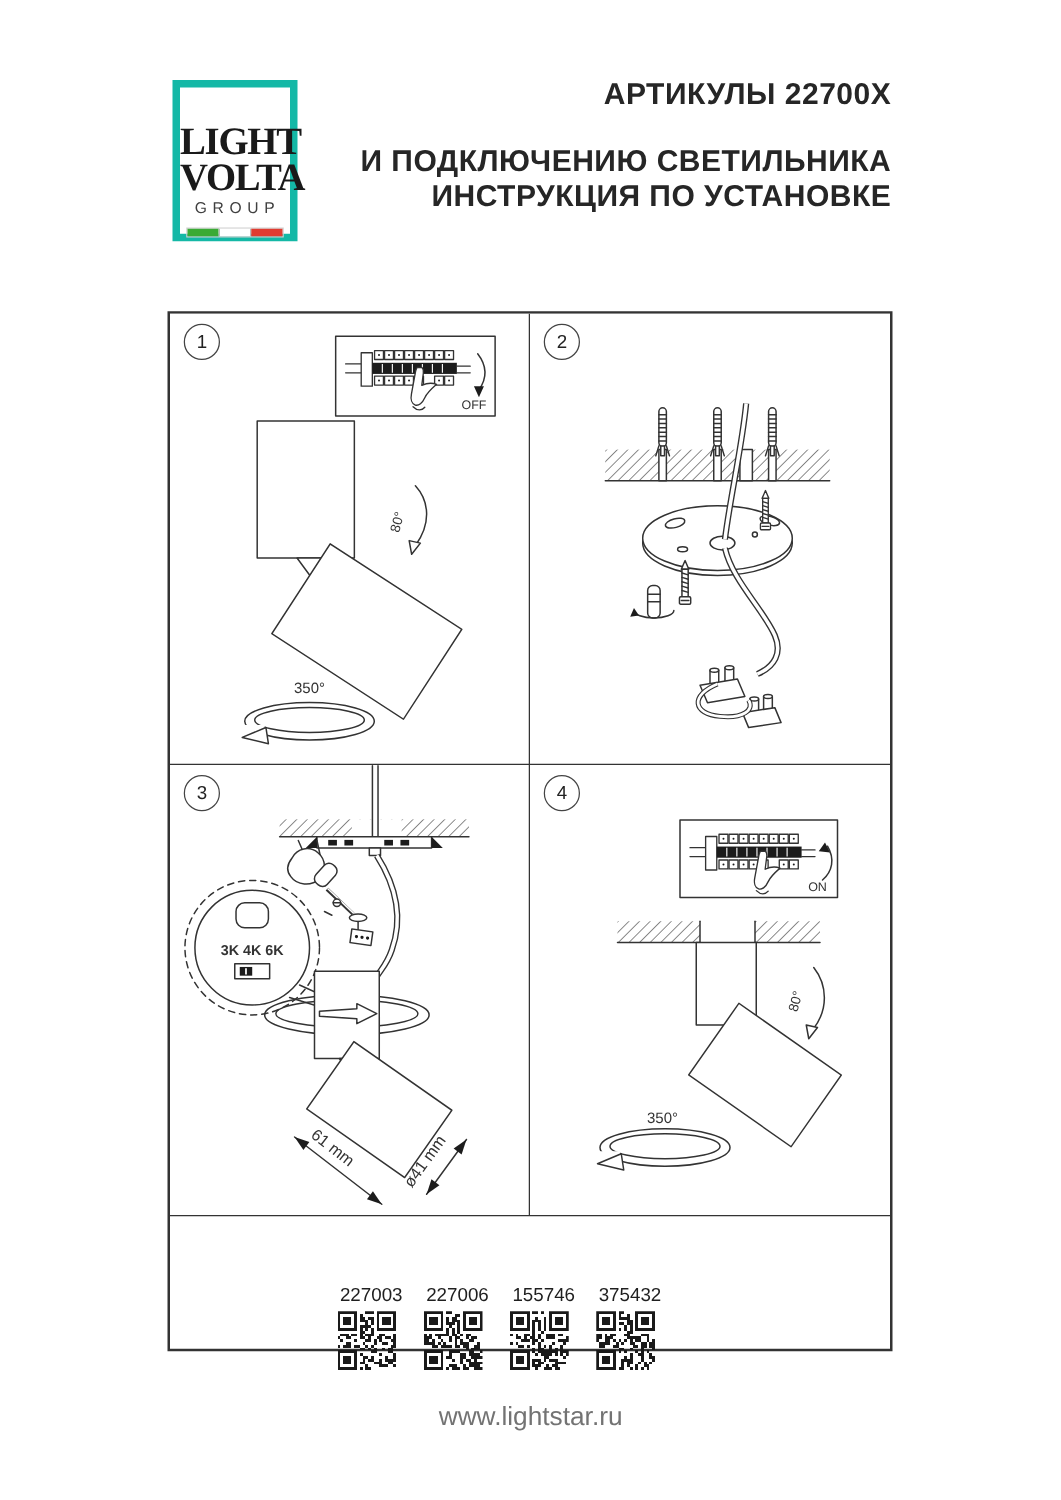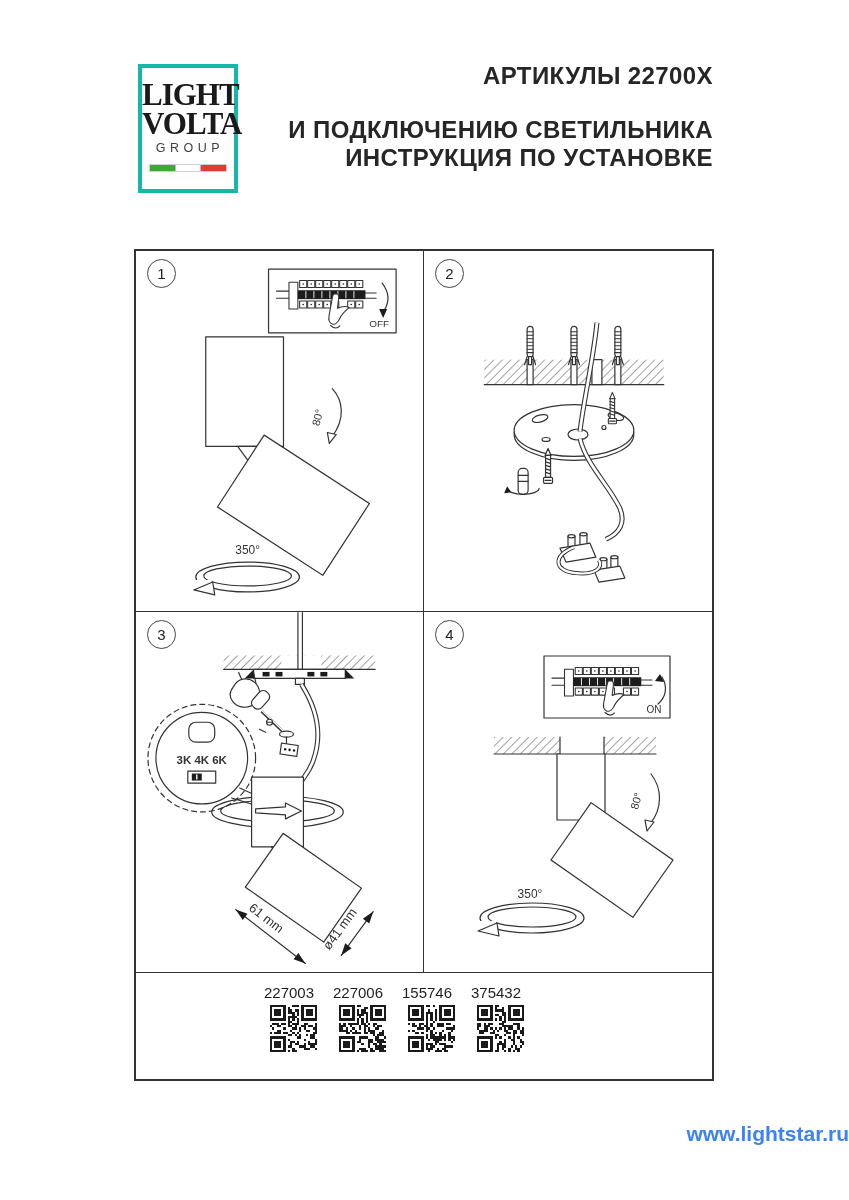--- a/index.html
+++ b/index.html
@@ -1,56 +1,56 @@
 <!DOCTYPE html>
 <html><head>
 <meta charset="utf-8">
 <style>
   html,body{margin:0;padding:0;background:#fff;}
   body{width:849px;height:1200px;position:relative;font-family:"Liberation Sans",sans-serif;color:#222;}
 
   
-  .logo-box{position:absolute;left:138px;top:64px;width:100px;height:129px;border:4px solid #14b8a6;
-            box-sizing:border-box;text-align:center;padding-top:13px;}
+  .logo-box{position:absolute;left:138px;top:64px;width:100px;height:129px;border:6px solid #14b8a6;
+            box-sizing:border-box;text-align:center;padding-top:29px;}
   .logo-word{font-family:"Liberation Serif",serif;font-weight:bold;font-size:31px;line-height:.92;
              letter-spacing:-1px;color:#1a1a1a;}
   .logo-group{font-size:12.5px;letter-spacing:4.5px;color:#404040;margin-top:3px;margin-left:4px;}
   .logo-flag{width:78px;height:8px;margin:9px auto 0;display:flex;border:0.5px solid #cfcfcf;box-sizing:border-box;}
   .logo-flag .seg{flex:1;}
   .flag-mid{background:#fff;border-left:1px solid #bbb;border-right:1px solid #bbb;}
 
   .title-block{position:absolute;right:136px;top:62px;text-align:right;color:#262626;}
   .title-line{font-weight:bold;font-size:24px;letter-spacing:.4px;line-height:28px;white-space:nowrap;}
   .title-gap{height:26px;}
 
   
   .frame{position:absolute;left:134px;top:249px;width:580px;height:832px;border:2px solid #333;box-sizing:border-box;}
   .panel{position:absolute;box-sizing:border-box;background:#fff;}
   .p1{left:0;top:0;width:288px;height:361px;border-right:1.5px solid #333;border-bottom:1.5px solid #333;}
   .p2{left:288px;top:0;width:288px;height:361px;border-bottom:1.5px solid #333;}
   .p3{left:0;top:361px;width:288px;height:360px;border-right:1.5px solid #333;}
   .p4{left:288px;top:361px;width:288px;height:360px;}
   .qr-row{position:absolute;left:0;top:721px;width:576px;height:107px;border-top:1.5px solid #333;
           box-sizing:border-box;display:flex;align-items:flex-start;padding:11px 0 0 128px;gap:11px;}
-  .qr-item{width:58px;text-align:left;}
+  .qr-item{width:58px;text-align:right;margin-top:44px;}
   .qr-label{font-size:15px;color:#1f1f1f;margin-bottom:4px;white-space:nowrap;}
   .qr-box{width:47px;height:47px;margin:0 auto;}
 
   .badge{position:absolute;left:11px;top:8px;width:29px;height:29px;border:1.3px solid #444;border-radius:50%;
          display:flex;align-items:center;justify-content:center;font-size:15px;color:#222;box-sizing:border-box;}
 
   .panel svg.art{position:absolute;left:0;top:0;width:100%;height:100%;}
 
   
   .ps{stroke:#333;stroke-width:1.2;fill:none;stroke-linecap:round;stroke-linejoin:round;}
   .pw{stroke:#333;stroke-width:1.2;fill:#fff;stroke-linejoin:round;}
   .pf{fill:#1c1c1c;stroke:none;}
   text.pt{fill:#333;stroke:none;font-family:"Liberation Sans",sans-serif;}
 
-  .footer{position:absolute;left:0;top:1122px;width:100%;text-align:right;font-size:21px;font-weight:bold;color:#3b82f6;}
+  .footer{position:absolute;left:0;top:1122px;width:100%;text-align:center;font-size:21px;font-weight:normal;color:#737373;}
 </style>
 </head>
 <body>
 
 <svg width="0" height="0" style="position:absolute" aria-hidden="true">
   <defs>
     <pattern id="hatch" width="6" height="6" patternUnits="userSpaceOnUse" patternTransform="rotate(45)">
       <rect width="6" height="6" fill="#fff"></rect>
         <line x1="0" y1="0" x2="0" y2="6" stroke="#555" stroke-width="1.1"></line>
     </pattern>

